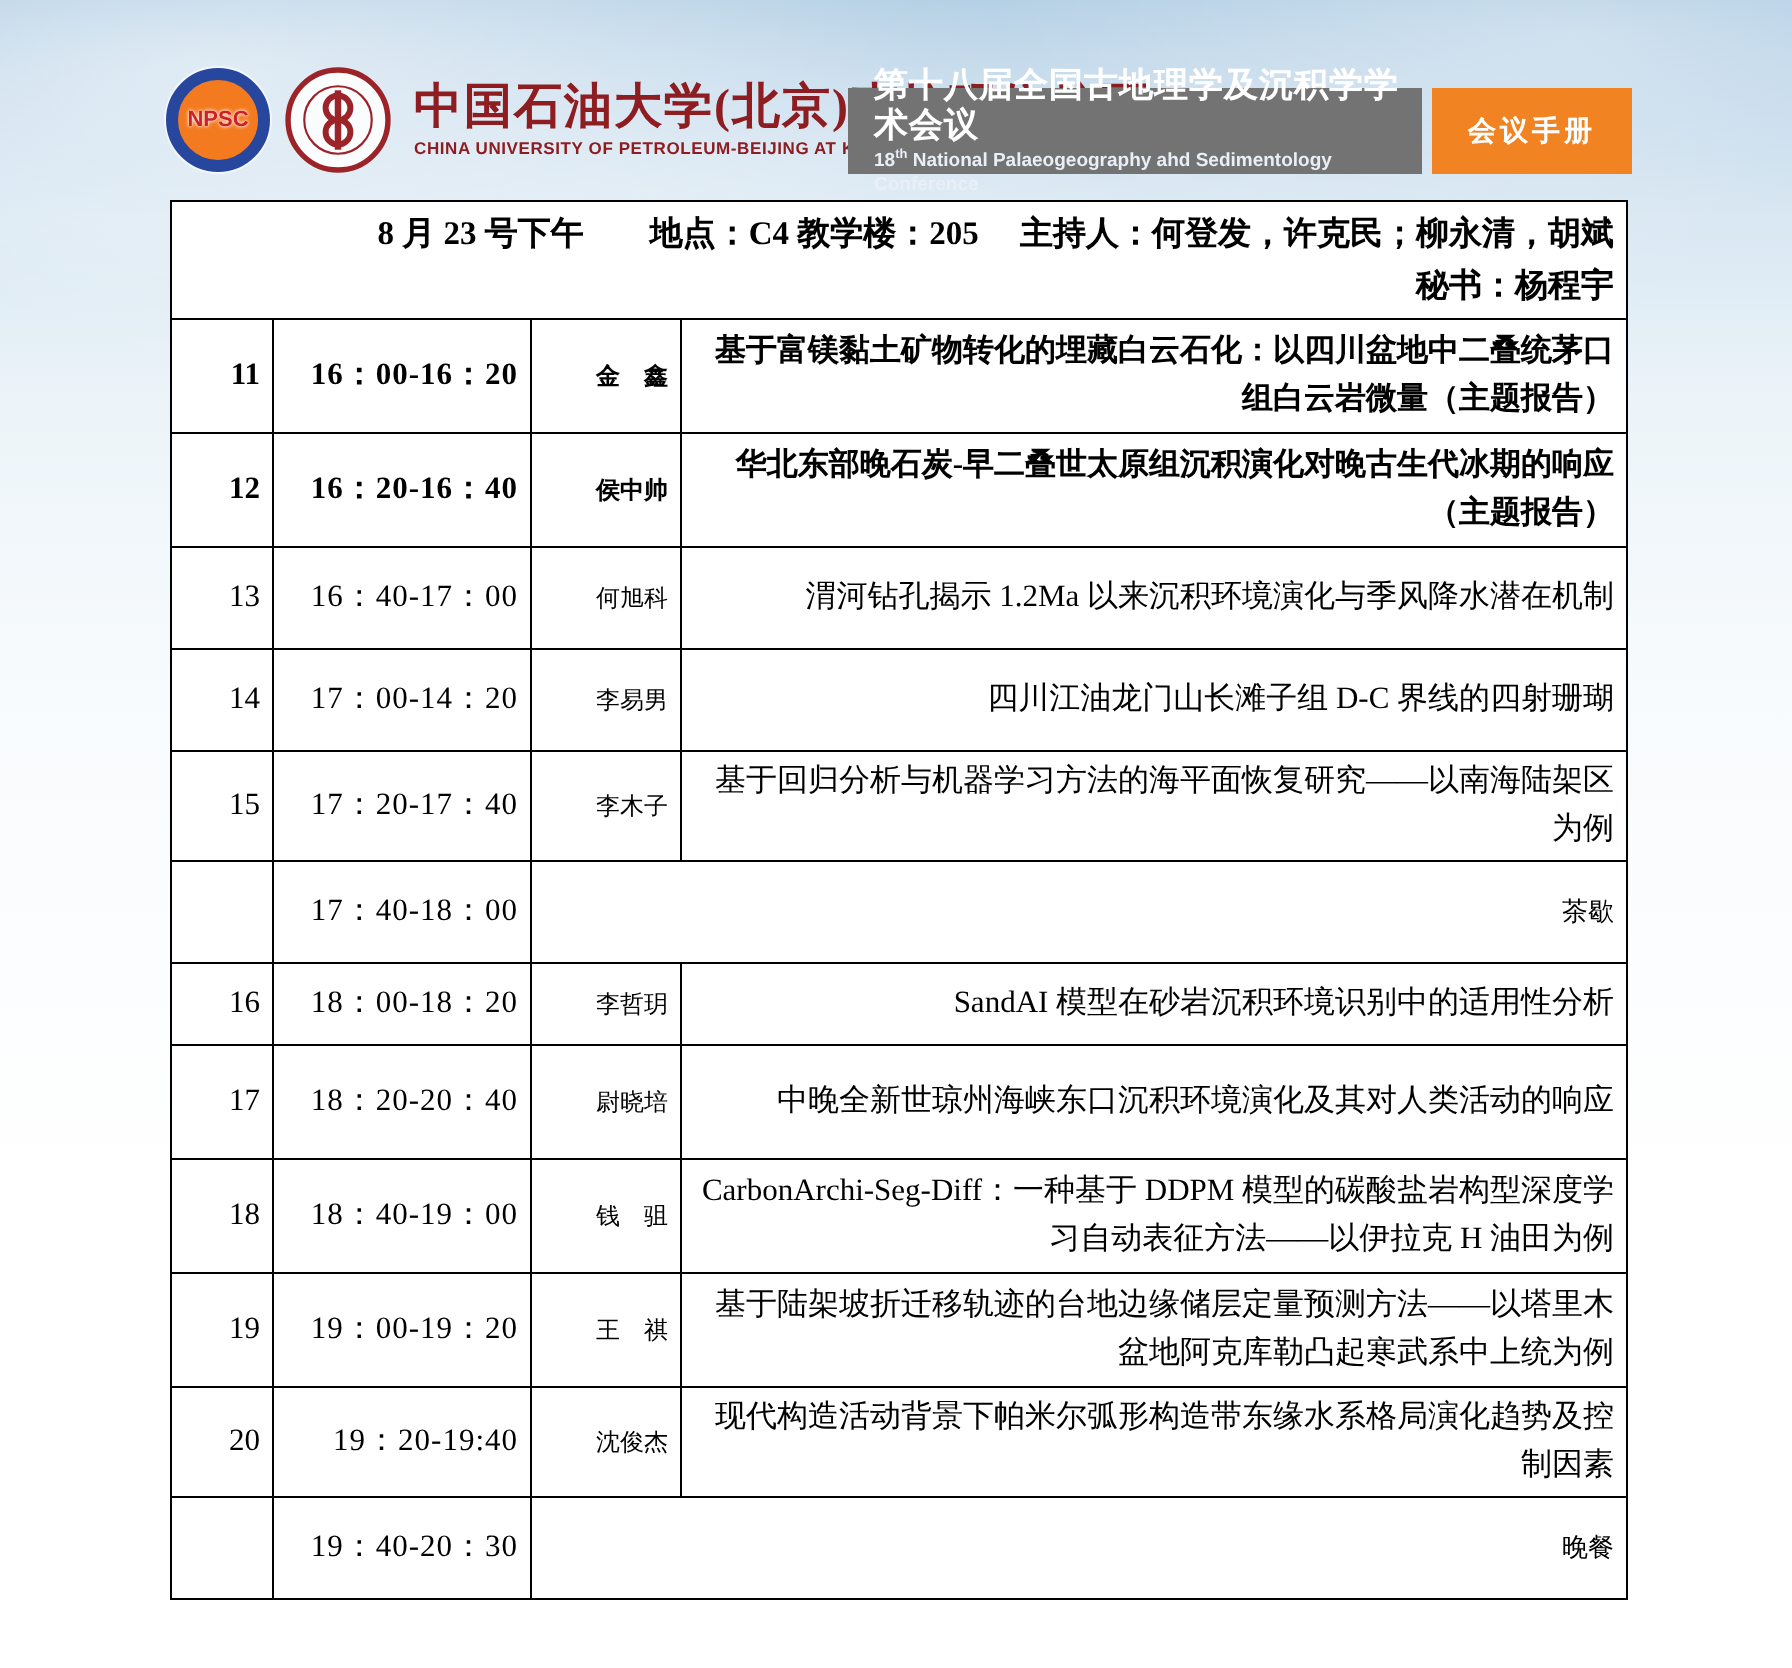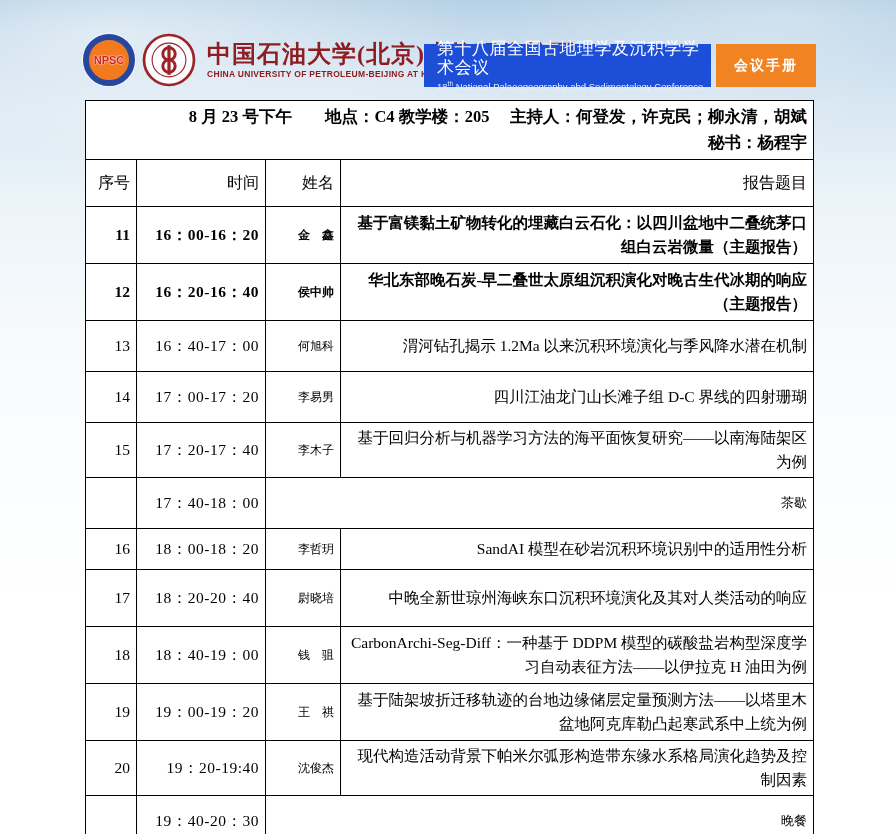--- a/index.html
+++ b/index.html
@@ -23,23 +23,24 @@
     box-shadow:0 0 0 1px rgba(255,255,255,.6);
   }
   .npsc-text{font-family:"Liberation Sans","DejaVu Sans",sans-serif;font-weight:bold;font-size:11px;color:#cf2027;text-shadow:0 0 2px #fff,0 0 1px #fff;}
   .seal-logo{width:54px;height:54px;margin-left:7px;flex:0 0 auto;}
   .univ-text{margin-left:11px;}
   .univ-zh{font-size:24px;font-weight:bold;color:#8e1d22;letter-spacing:1px;line-height:1.1;font-family:"Liberation Serif","DejaVu Serif",serif;}
   .univ-en{font-size:8.5px;font-weight:bold;color:#8e1d22;letter-spacing:0.3px;margin-top:2px;font-family:"Liberation Sans","DejaVu Sans",sans-serif;}
 
   .conf-banner{
     position:absolute;left:424px;top:44px;width:287px;height:43px;
-    background:#1d4ed8;color:#fff;display:flex;flex-direction:column;justify-content:center;
+    background:#737373;color:#fff;display:flex;flex-direction:column;justify-content:center;
     padding-left:13px;box-sizing:border-box;
     font-family:"Liberation Sans","DejaVu Sans",sans-serif;
+    font-weight:bold;
   }
   .conf-zh{font-size:17px;letter-spacing:0.5px;line-height:1.15;}
   .conf-en{font-size:9.5px;margin-top:2px;color:#e9eff7;}
   .conf-en sup{font-size:6.5px;}
   .handbook-box{
     position:absolute;left:716px;top:44px;width:100px;height:43px;
     background:#f28322;color:#fff;display:flex;align-items:center;justify-content:center;
     font-family:"Liberation Sans","DejaVu Sans",sans-serif;
     font-size:14px;font-weight:bold;letter-spacing:2px;
   }
@@ -102,26 +103,20 @@
         <col style="width:75px">
         <col style="width:473px">
     </colgroup>
     <tbody>
       <tr>
         <td colspan="4" class="info-cell">
           <div class="info-l1">8 月 23 号下午　　地点：C4 教学楼：205　 主持人：何登发，许克民；柳永清，胡斌</div>
           <div>秘书：杨程宇</div>
         </td>
       </tr>
-      <tr class="cols">
-        <td>序号</td>
-        <td>时间</td>
-        <td>姓名</td>
-        <td>报告题目</td>
-      </tr>
 
       <tr class="keynote h52">
         <td class="no-cell">11</td>
         <td class="time-cell">16：00-16：20</td>
         <td class="name-cell">金　鑫</td>
         <td class="title-cell">基于富镁黏土矿物转化的埋藏白云石化：以四川盆地中二叠统茅口组白云岩微量（主题报告）</td>
       </tr>
       <tr class="keynote h52">
         <td class="no-cell">12</td>
         <td class="time-cell">16：20-16：40</td>
@@ -129,21 +124,21 @@
         <td class="title-cell">华北东部晚石炭-早二叠世太原组沉积演化对晚古生代冰期的响应（主题报告）</td>
       </tr>
       <tr class="h48">
         <td class="no-cell">13</td>
         <td class="time-cell">16：40-17：00</td>
         <td class="name-cell">何旭科</td>
         <td class="title-cell">渭河钻孔揭示 1.2Ma 以来沉积环境演化与季风降水潜在机制</td>
       </tr>
       <tr class="h48">
         <td class="no-cell">14</td>
-        <td class="time-cell">17：00-17：20</td>
+        <td class="time-cell">17：00-14：20</td>
         <td class="name-cell">李易男</td>
         <td class="title-cell valign-bottom">四川江油龙门山长滩子组 D-C 界线的四射珊瑚</td>
       </tr>
       <tr class="h44">
         <td class="no-cell">15</td>
         <td class="time-cell">17：20-17：40</td>
         <td class="name-cell">李木子</td>
         <td class="title-cell">基于回归分析与机器学习方法的海平面恢复研究——以南海陆架区为例</td>
       </tr>
       <tr class="h48">

